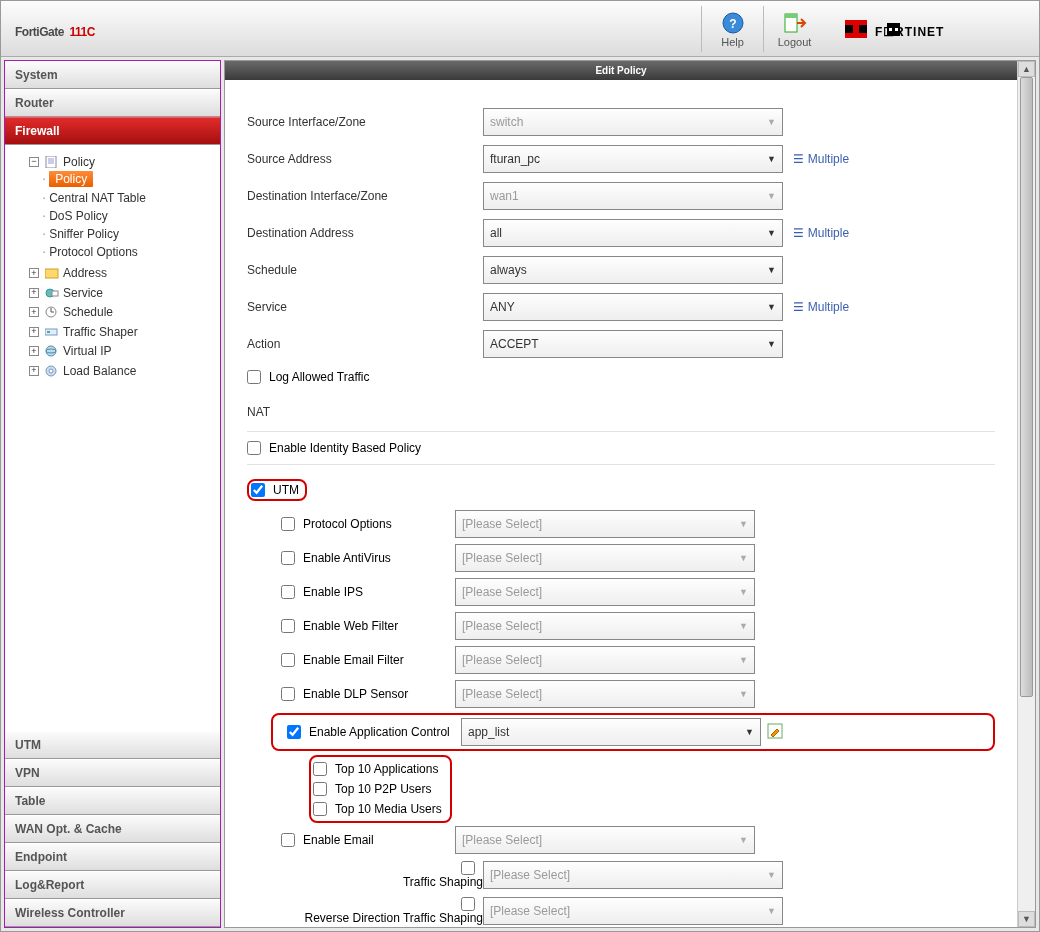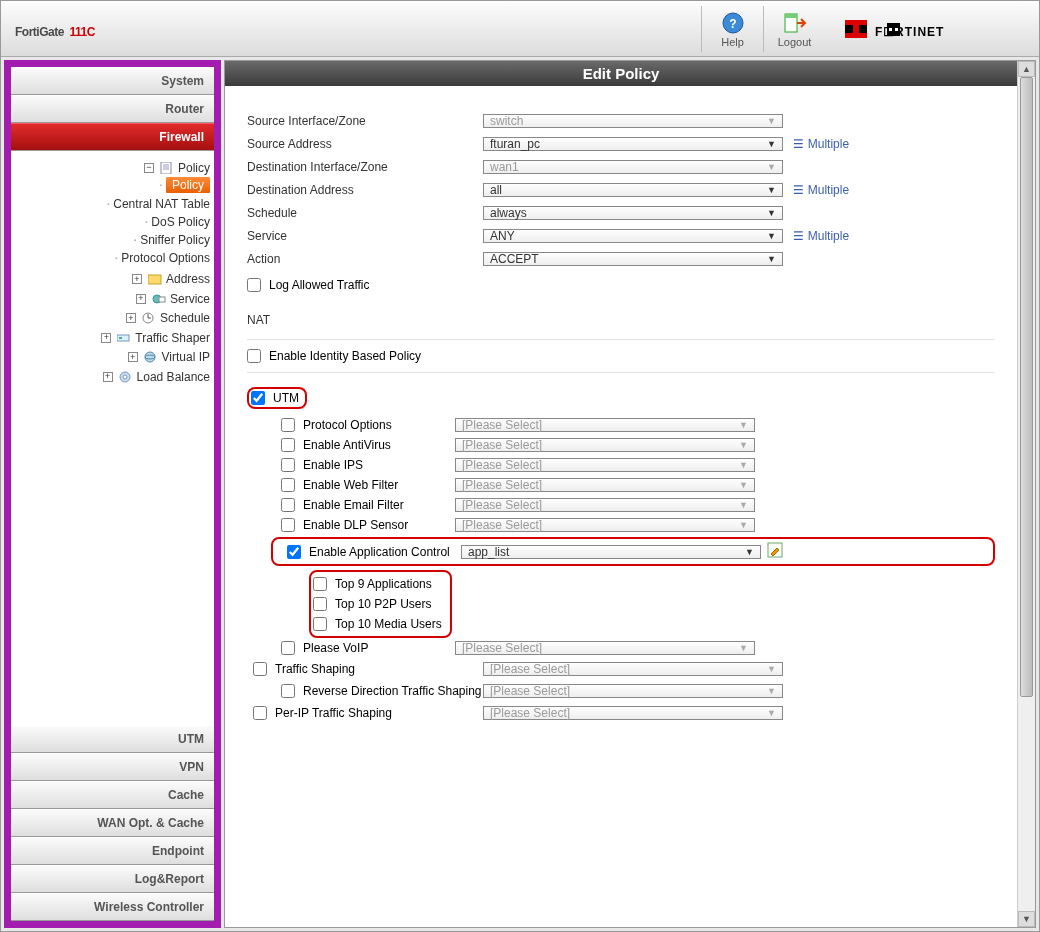--- a/index.html
+++ b/index.html
@@ -11,45 +11,45 @@
   .logo-red { color: #c00; }
   .header-btns { display: flex; }
   .hbtn { width: 62px; text-align: center; border-left: 1px solid #bbb; padding: 4px 0; cursor: pointer; }
   .hbtn .ic { height: 26px; display:flex; justify-content:center; align-items:center;}
   .hbtn .lbl { font-size: 11px; color: #555; }
   .brand { margin-left: 20px; display:flex; align-items:center;}
   .brand svg { height: 22px; }
   
   .outer { display: flex; height: 874px; }
   .sidebar { width: 223px; padding: 3px; }
-  .sidepanel { border: 7px solid #a21caf; background: #fff; height: 100%; display: flex; flex-direction: column; text-align: right; }
+  .sidepanel { border: 1px solid #a21caf; background: #fff; height: 100%; display: flex; flex-direction: column; }
   .accordion-item { background: linear-gradient(to bottom, #fbfbfb, #dedede); border-top: 1px solid #fff; border-bottom: 1px solid #999; padding: 6px 10px; font-weight: bold; color: #555; cursor:pointer;}
   .accordion-item.active { background: linear-gradient(to bottom, #e12b2b, #a50f0f); color: #fff; border-top:1px solid #f56; }
   .tree { flex: 1; overflow: auto; padding: 6px 4px 6px 10px; color: #333; }
   .tree ul { list-style: none; padding-left: 14px; }
   .tree li { padding: 2px 0; white-space: nowrap; }
   .tree .node { display:inline-flex; align-items:center; gap:4px; cursor:pointer;}
   .tree .expander { width:10px; height:10px; border:1px solid #888; display:inline-flex; align-items:center; justify-content:center; font-size:9px; line-height:1; background:#fff; color:#333; margin-right:2px;}
   .tree .dot::before { content:"▪"; color:#aaa; margin-right:4px; font-size:6px; vertical-align:middle;}
   .tree .selected { background: linear-gradient(to bottom, #ff8c3a, #e85f00); color:#fff; padding:1px 6px; display:inline-block; border-radius:1px;}
   .treeicon { display:inline-block; width:14px; height:12px; }
   
   .main-wrap { flex: 1; padding: 3px 3px 3px 0; }
   .main { border: 1px solid #999; background: #fff; height: 100%; display:flex;}
   .content { flex:1; overflow-y: auto; padding-bottom:10px;}
   .scrollbar { width:18px; background:#efefef; border-left:1px solid #ccc; position:relative;}
   .scroll-thumb { position:absolute; top:16px; left:2px; right:2px; height:620px; background:linear-gradient(to right,#ddd,#bbb); border:1px solid #999; border-radius:2px;}
   .scroll-arrow { position:absolute; left:0; right:0; height:16px; background:#ddd; border:1px solid #bbb; display:flex; align-items:center; justify-content:center; font-size:9px; color:#555;}
   .scroll-arrow.up{top:0;} .scroll-arrow.down{bottom:0;}
-  .page-title { background: linear-gradient(to bottom, #6a6a6a, #3a3a3a); color:#fff; font-weight:bold; text-align:center; padding:4px; font-size:15px;}
+  .page-title { background: linear-gradient(to bottom, #6a6a6a, #3a3a3a); color:#fff; font-weight:bold; text-align:center; padding:4px; font-size:10px;}
   .form-area { padding: 0 22px; margin-top: 28px; }
   .row { display:flex; align-items:center; margin-bottom:9px; }
   .row .lbl { width: 236px; color:#333; }
   .row .ctrl { width: 300px; }
-  .select { width:100%; border:1px solid #888; background:linear-gradient(to bottom,#fefefe,#eee); padding:2px 6px; height:14px; display:flex; align-items:center; justify-content:space-between; font-size:12px; color:#333;}
+  .select { width:100%; border:1px solid #888; background:linear-gradient(to bottom,#fefefe,#eee); padding:2px 6px; height:28px; display:flex; align-items:center; justify-content:space-between; font-size:12px; color:#333;}
   .select .arr { font-size:9px; color:#333;}
   .select.disabled { color:#9a9a9a; }
   .select.disabled .arr{ color:#aaa;}
   .multi { color:#3b5fb0; margin-left:10px; cursor:pointer; display:inline-flex; align-items:center; gap:4px;}
   input[type=checkbox], input[type=radio] { width:14px; height:14px; margin-right:8px; vertical-align:middle;}
   .check-row { display:flex; align-items:center; padding:3px 0 3px 0;}
   .section-sep { border-bottom:1px solid #e2e2e2; margin: 6px 0; }
   .sec-label { font-weight:normal; color:#333; padding:6px 0;}
   .radio-group { padding-left: 28px; }
   .radio-row { display:flex; align-items:center; padding:4px 0;}
@@ -60,21 +60,21 @@
   .utm-row .ulbl { width:208px; padding-left:34px; display:flex; align-items:center;}
   .utm-row .usel { width:300px; }
   .edit-ic { margin-left:6px;}
   .app-sub { padding-left:62px;}
   .app-sub .check-row { padding:3px 0;}
   .app-sub-box { border:2px solid #d40000; border-radius:8px; display:inline-block; padding:2px 8px 2px 2px; margin-top:2px;}
   .app-row-hl { border:2px solid #d40000; border-radius:8px; padding:3px 6px; display:flex; align-items:center; margin:2px 0 2px 24px;}
   .app-row-hl .ulbl{width:182px; padding-left:8px; display:flex; align-items:flex-start;}
   .app-row-hl .usel{width:300px;border-radius:7px;}
   .bot-row { display:flex; align-items:center; padding:4px 0;}
-  .bot-row .blbl { width:236px; padding-left:6px; display:flex; align-items:flex-end;}
+  .bot-row .blbl { width:236px; padding-left:6px; display:flex; align-items:flex-end;flex-direction:column;}
   .bot-row .blbl.ind { padding-left:34px; width:236px;}
   .multi-ic{font-size:12px; color:#3b5fb0;}
 </style>
 </head>
 <body>
 
 <div class="header">
   <div class="logo-area">
     <span class="logo-text"><span>FortiGate</span> <span class="logo-red">111C</span></span>
   </div>
@@ -187,21 +187,21 @@
                 <svg class="treeicon">
                   <circle cx="6" cy="6" r="5" fill="#cde" stroke="#79b"></circle>
                   <circle cx="6" cy="6" r="2" fill="#fff" stroke="#79b"></circle>
                 </svg>
                 <span>Load Balance</span>
               </span></li>
         </ul>
       </div>
       <div class="accordion-item">UTM</div>
       <div class="accordion-item">VPN</div>
-      <div class="accordion-item">Cache</div>
+      <div class="accordion-item">Table</div>
       <div class="accordion-item">WAN Opt. &amp; Cache</div>
       <div class="accordion-item">Endpoint</div>
       <div class="accordion-item">Log&amp;Report</div>
       <div class="accordion-item">Wireless Controller</div>
     </div>
   </div>
 
   <div class="main-wrap">
     <div class="main">
       <div class="content">
@@ -404,37 +404,37 @@
               <span class="edit-ic"><svg width="16" height="16">
                     <rect x="1" y="1" width="14" height="14" fill="#fff" stroke="#6a6"></rect>
                     <path d="M4 12 L10 6 L12 8 L6 14 Z" fill="#e90" stroke="#a60"></path>
                   </svg></span>
             </div>
 
             <div class="app-sub">
               <div class="app-sub-box">
                 <div class="check-row">
                     <input type="checkbox" style="">
-                    <span>Top 9 Applications</span>
+                    <span>Top 10 Applications</span>
                   </div>
                 <div class="check-row">
                     <input type="checkbox" style="">
                     <span>Top 10 P2P Users</span>
                   </div>
                 <div class="check-row">
                     <input type="checkbox" style="">
                     <span>Top 10 Media Users</span>
                   </div>
               </div>
             </div>
 
             <div class="utm-row">
                 <div class="ulbl">
                   <input type="checkbox" style="">
-                  <span>Please VoIP</span>
+                  <span>Enable Email</span>
                 </div>
               <div class="usel">
                   <div class="select disabled">
                     <span>[Please Select]</span>
                     <span class="arr">▼</span>
                   </div>
                 </div>
               </div>
           </div>
 

